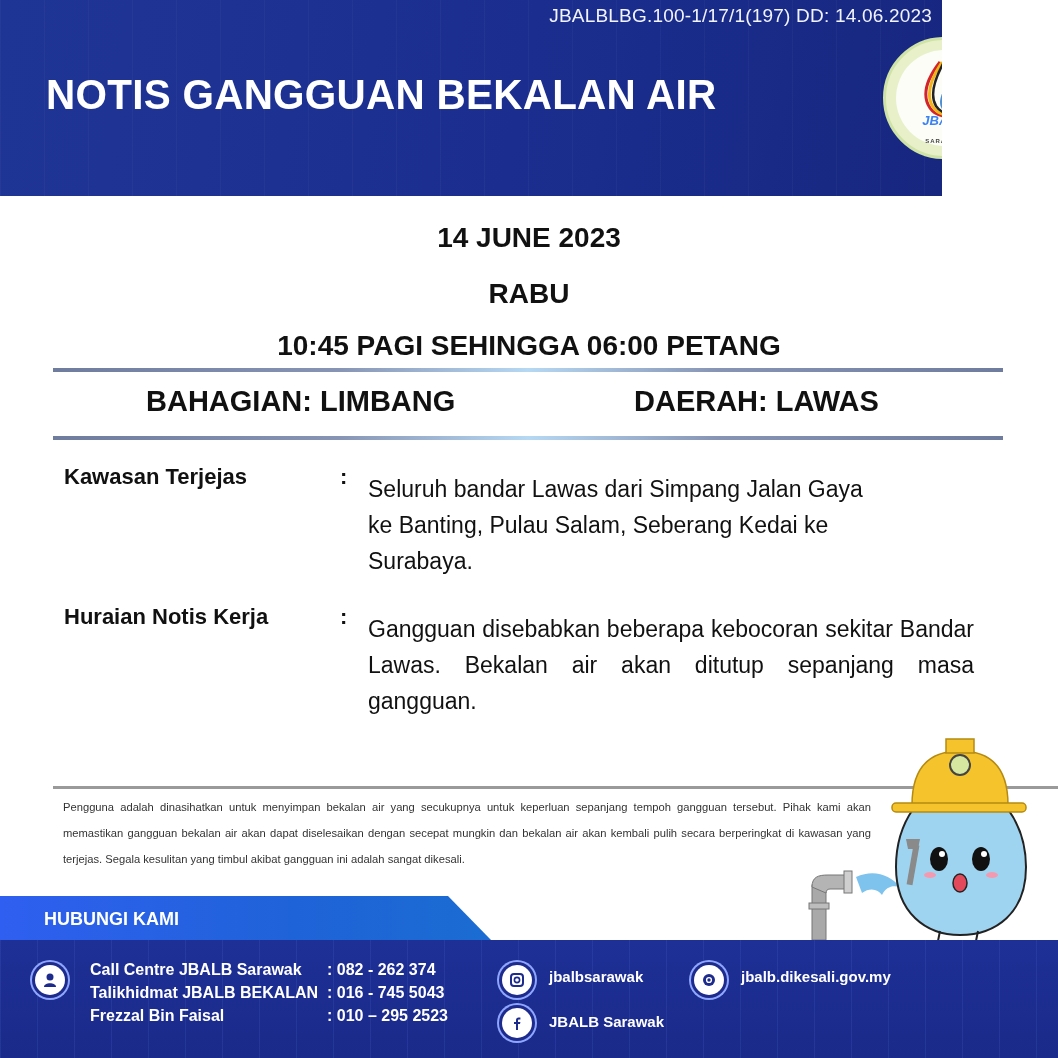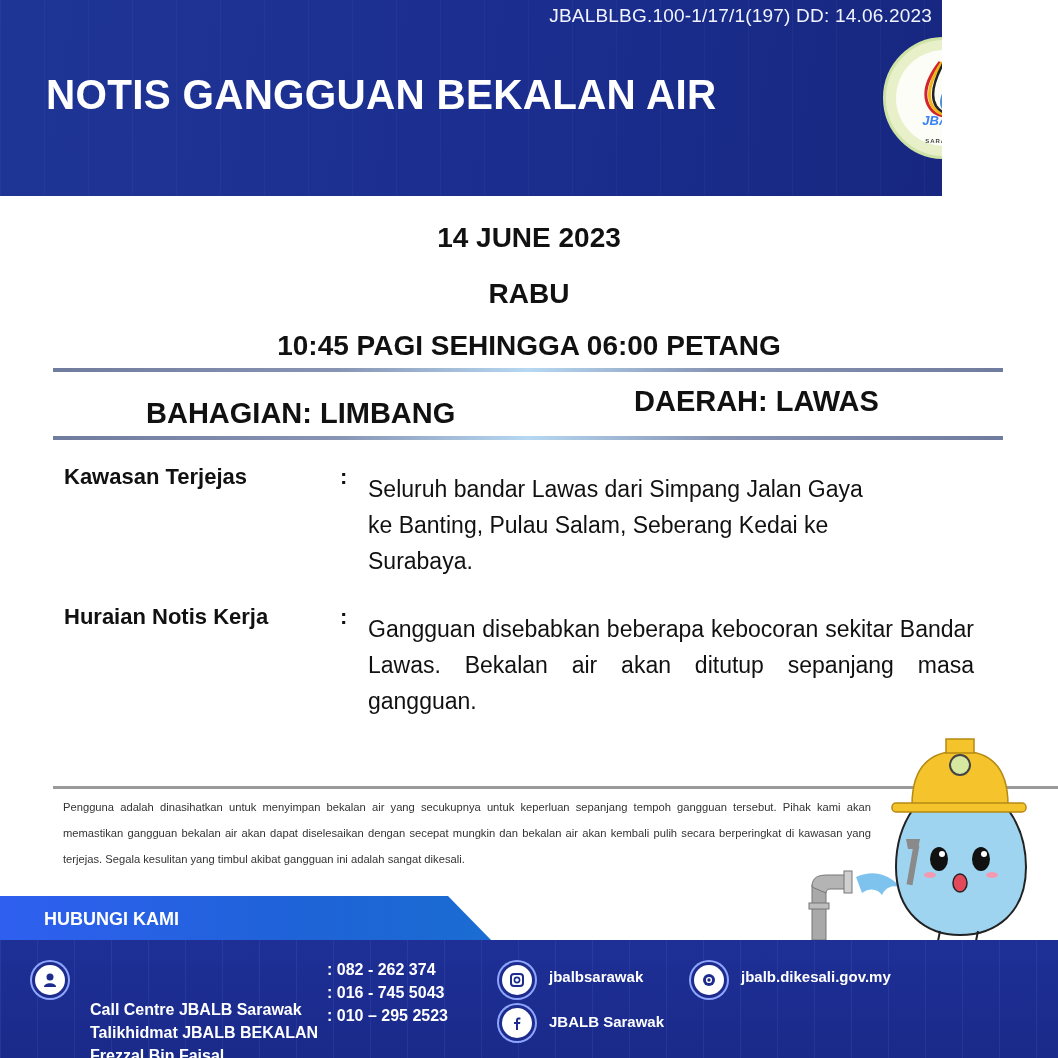--- a/index.html
+++ b/index.html
@@ -52,21 +52,21 @@
   .time { top: 330px; font-size: 28px; }
 
   .divider {
     position: absolute; left: 53px; width: 950px; height: 4px;
     background: linear-gradient(90deg, #6f7c9e 0%, #8794b4 30%, #b6d8f2 50%, #8794b4 70%, #6f7c9e 100%);
   }
   .divider.d1 { top: 368px; }
   .divider.d2 { top: 436px; }
 
   .region { position: absolute; top: 385px; font-size: 29px; font-weight: bold; }
-  .region.left { left: 146px; margin-top: 12px; }
+  .region.left { left: 146px; }
   .region.right { left: 634px; }
 
   .row { position: absolute; left: 64px; width: 910px; }
   .row .lbl { position: absolute; left: 0; top: 0; font-size: 22px; font-weight: bold; }
   .row .colon { position: absolute; left: 276px; top: 0; font-size: 22px; font-weight: bold; }
   .row .val { position: absolute; left: 304px; top: 7px; font-size: 23px; line-height: 36px; }
   .row1 { top: 464px; }
   .row1 .val { width: 520px; }
   .row2 { top: 604px; }
   .row2 .val { width: 606px; text-align: justify; text-align-last: left; }
@@ -98,21 +98,21 @@
   .tab-label {
     position: absolute; left: 44px; top: 909px; color: #fff; font-size: 18px; font-weight: bold;
   }
 
   .circ-icon {
     position: absolute; width: 30px; height: 30px; border-radius: 50%;
     background: #fff; box-shadow: 0 0 0 3px #1c2b8c, 0 0 0 5px #8fa6ff;
     display: flex; align-items: center; justify-content: center;
   }
   .contact { position: absolute; color: #fff; font-weight: bold; font-size: 16px; line-height: 24px; }
-  .contact .name { position: absolute; left: 0; white-space: nowrap; margin-top: 40px; }
+  .contact .name { position: absolute; left: 0; white-space: nowrap; }
   .contact .num { position: absolute; left: 237px; white-space: nowrap; }
   .social { position: absolute; color: #fff; font-weight: bold; font-size: 15px; white-space: nowrap; }
 </style>
 </head>
 <body>
 
 <div class="header">
   <div class="grid"></div>
   <div class="ref-no">JBALBLBG.100-1/17/1(197) DD: 14.06.2023</div>
   <div class="title">NOTIS GANGGUAN BEKALAN AIR</div>

